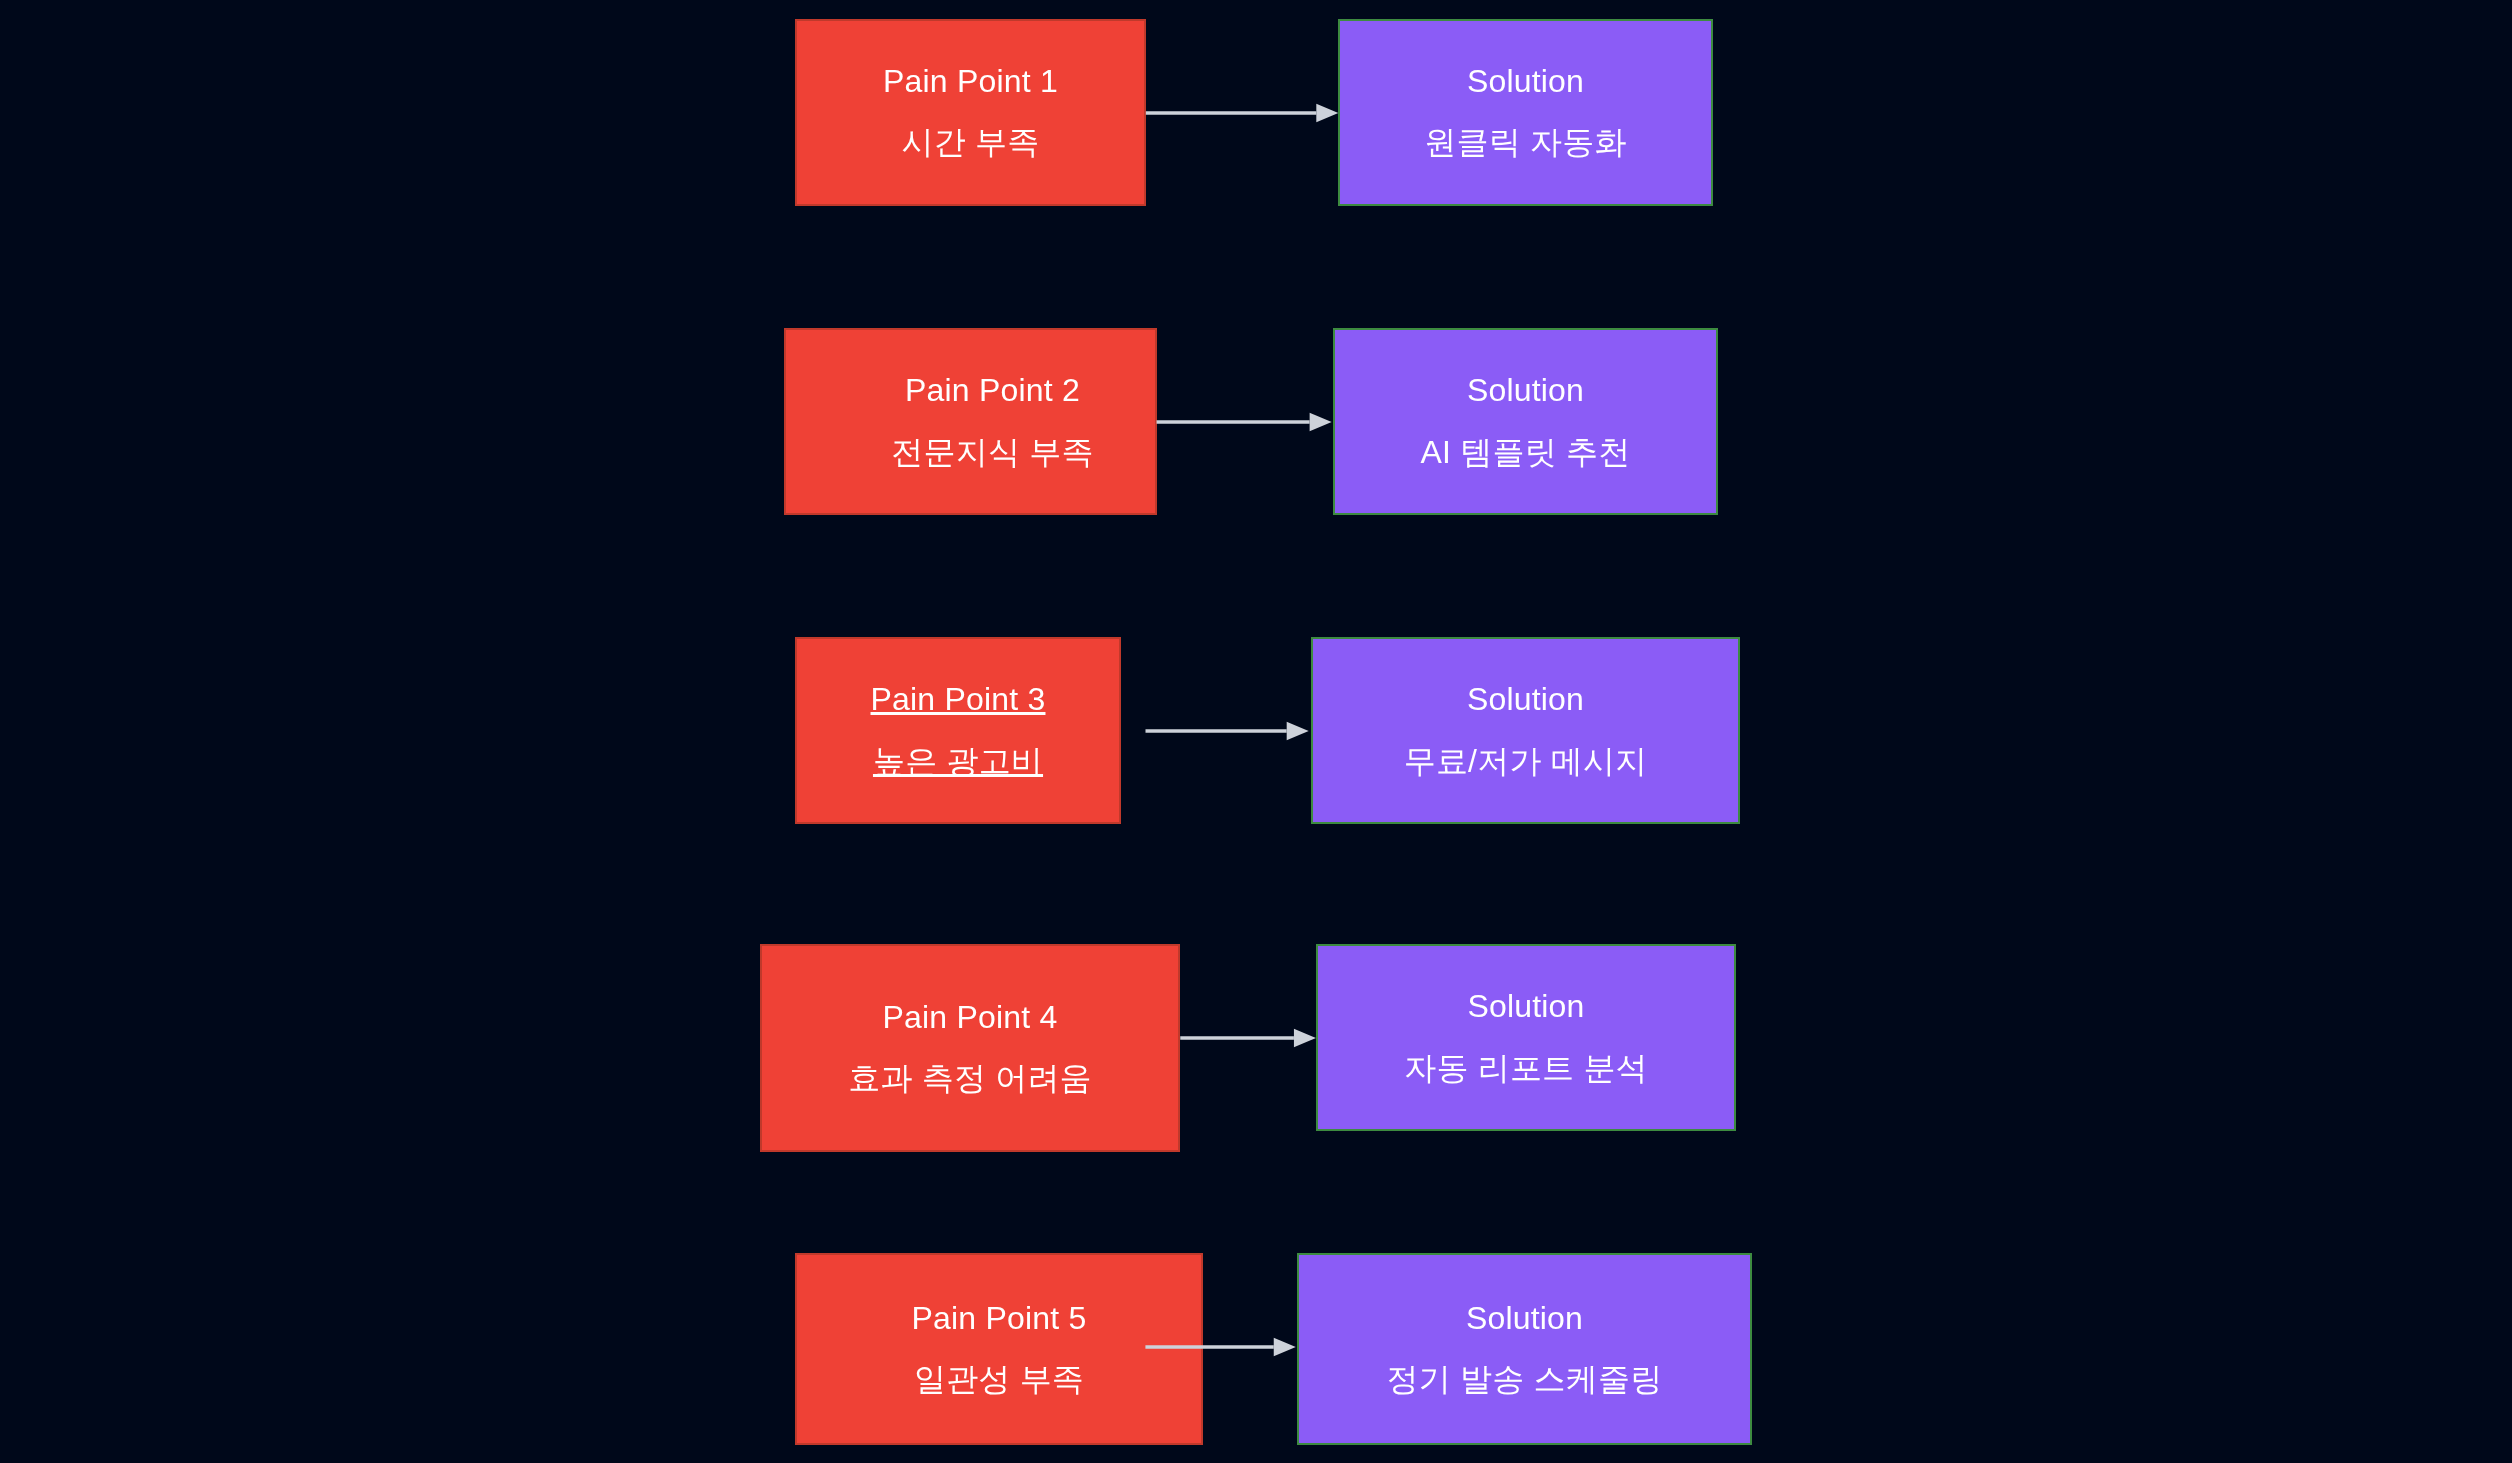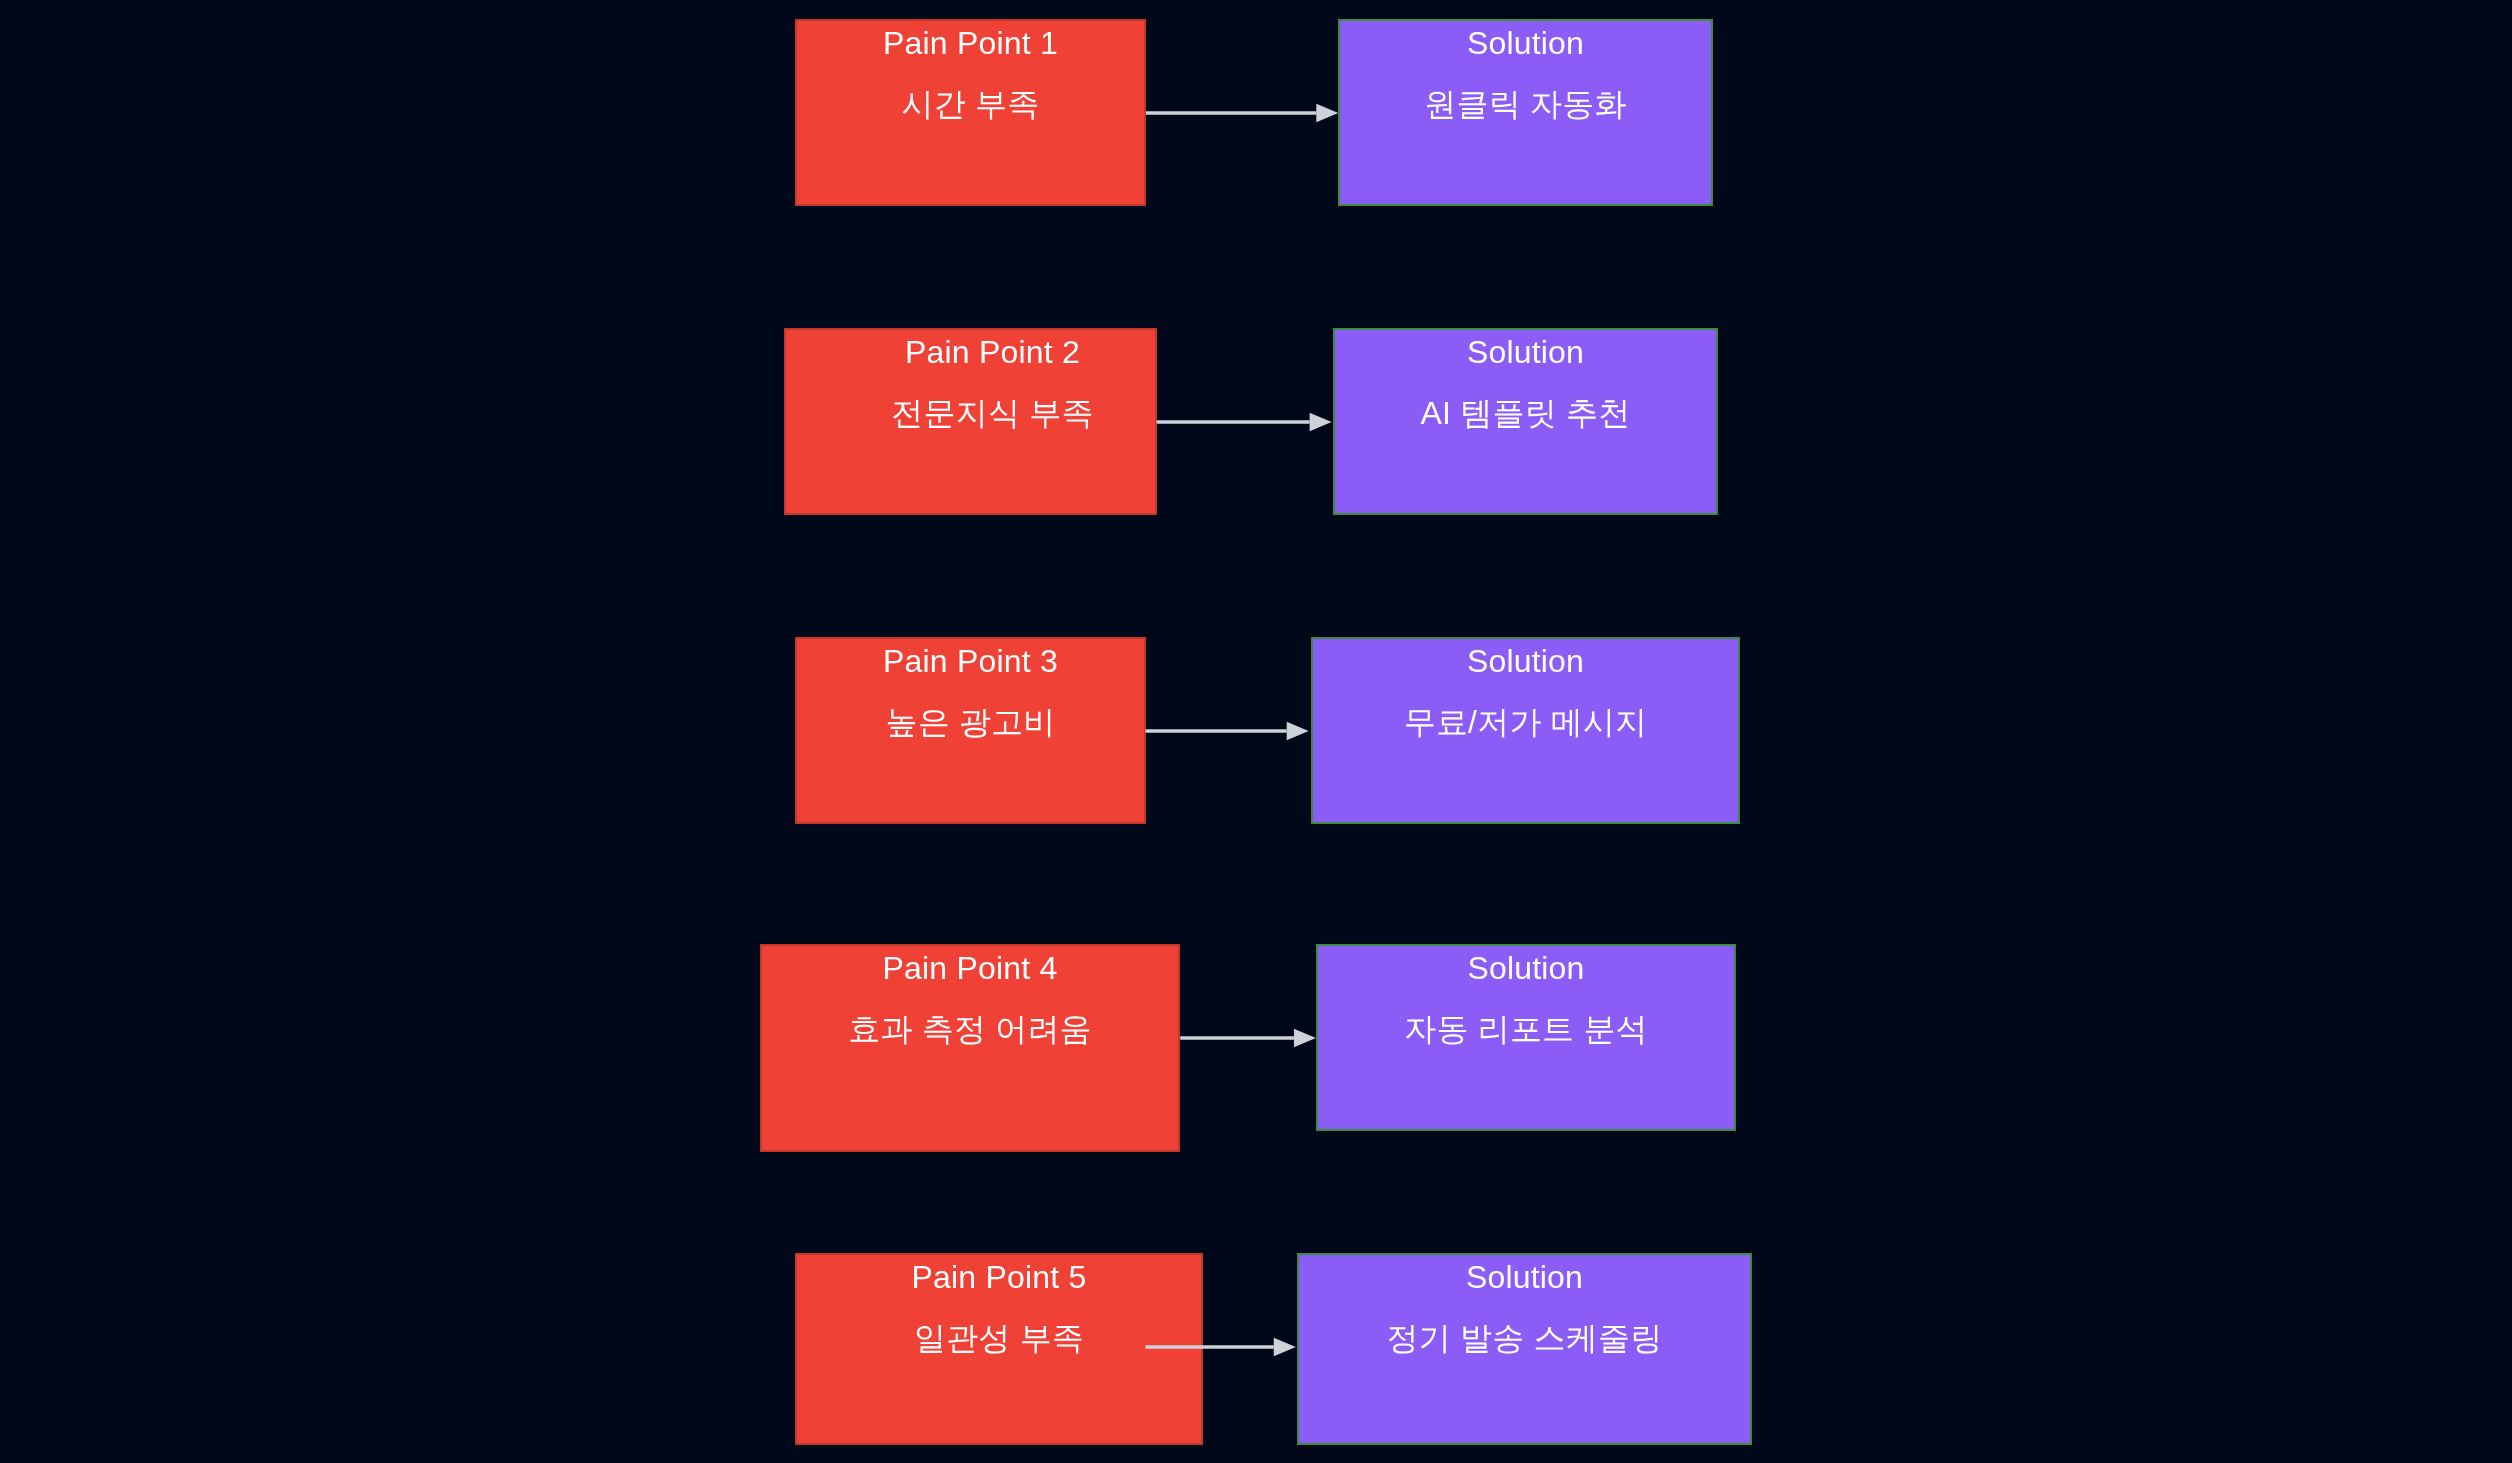--- a/index.html
+++ b/index.html
@@ -23,20 +23,21 @@
     position: absolute;
     left: 0;
     width: 2512px;
   }
   .node {
     position: absolute;
     box-sizing: border-box;
     display: flex;
     flex-direction: column;
     align-items: center;
+    justify-content: center;
     text-align: center;
     color: #ffffff;
     line-height: 1.42;
     letter-spacing: 0.2px;
   }
   .node .line1 {
     display: block;
     font-size: 32px;
     font-weight: 400;
   }
@@ -95,21 +96,21 @@
         <polygon points="167,2 191,12 167,22" fill="#cdd2da"></polygon>
       </svg>
     </div>
     <div class="node solution" style="left:1333px; top:328px; width:385px; height:187px;">
       <span class="line1">Solution</span>
       <span class="line2">AI 템플릿 추천</span>
     </div>
   </div>
 
   <div class="flow-row" style="top:0px;">
-    <div class="node pain" style="left:795px; top:637px; width:351px; height:187px;">
+    <div class="node pain" style="left:795px; top:637px; width:326px; height:187px;text-decoration:underline;">
       <span class="line1">Pain Point 3</span>
       <span class="line2">높은 광고비</span>
     </div>
     <div class="arrow" style="left:1145px; top:720px; width:166px;">
       <svg width="166" height="22" viewBox="0 0 180 24">
         <line x1="0" y1="12" x2="154" y2="12" stroke="#cdd2da" stroke-width="4"></line>
         <polygon points="154,2 178,12 154,22" fill="#cdd2da"></polygon>
       </svg>
     </div>
     <div class="node solution" style="left:1311px; top:637px; width:429px; height:187px;">

